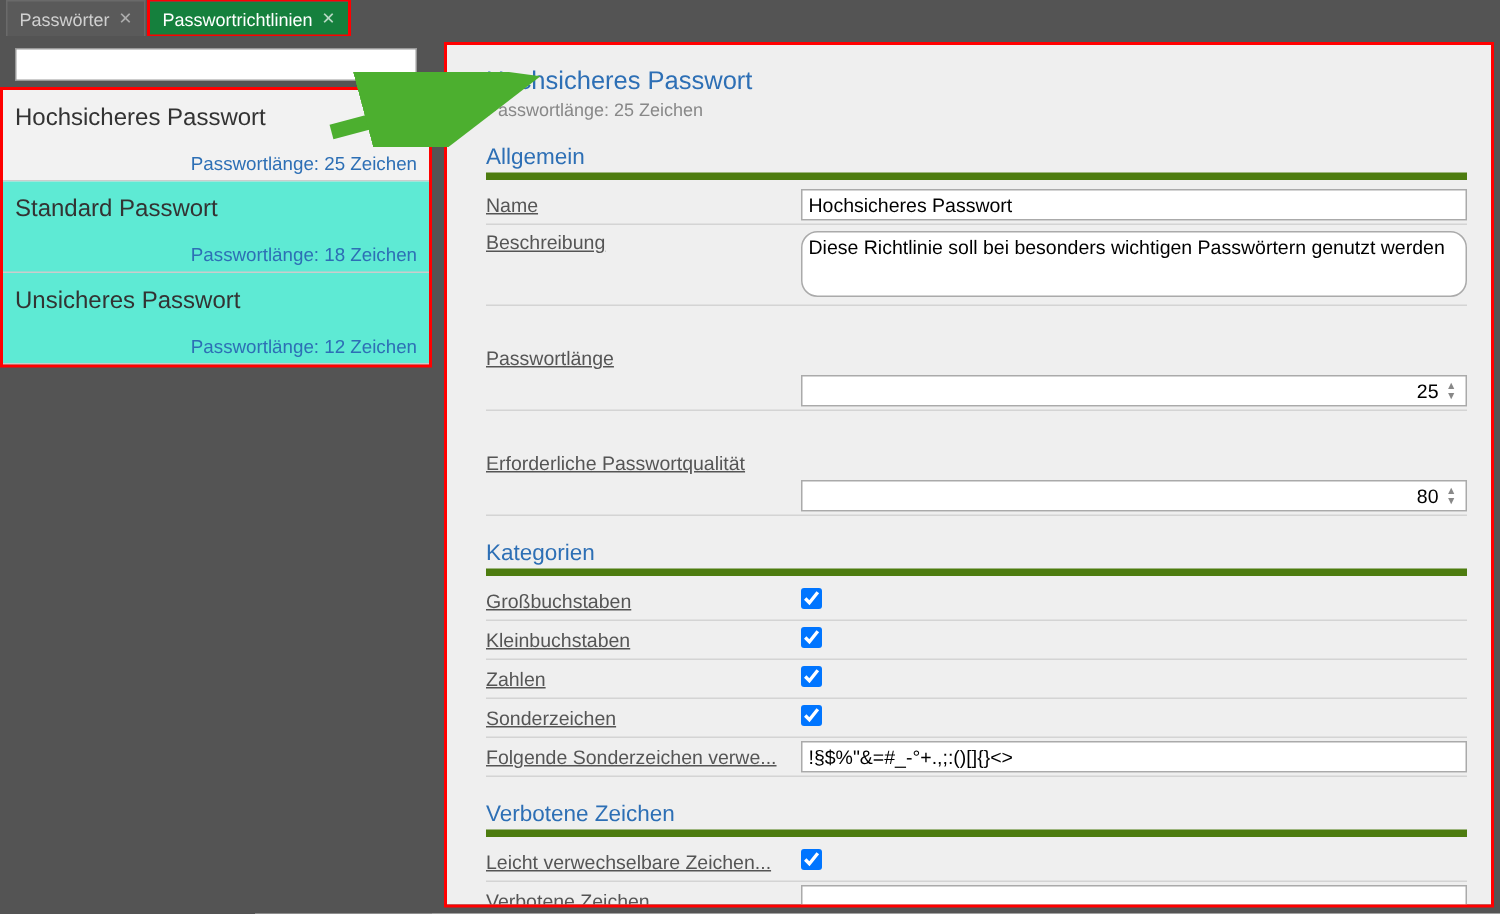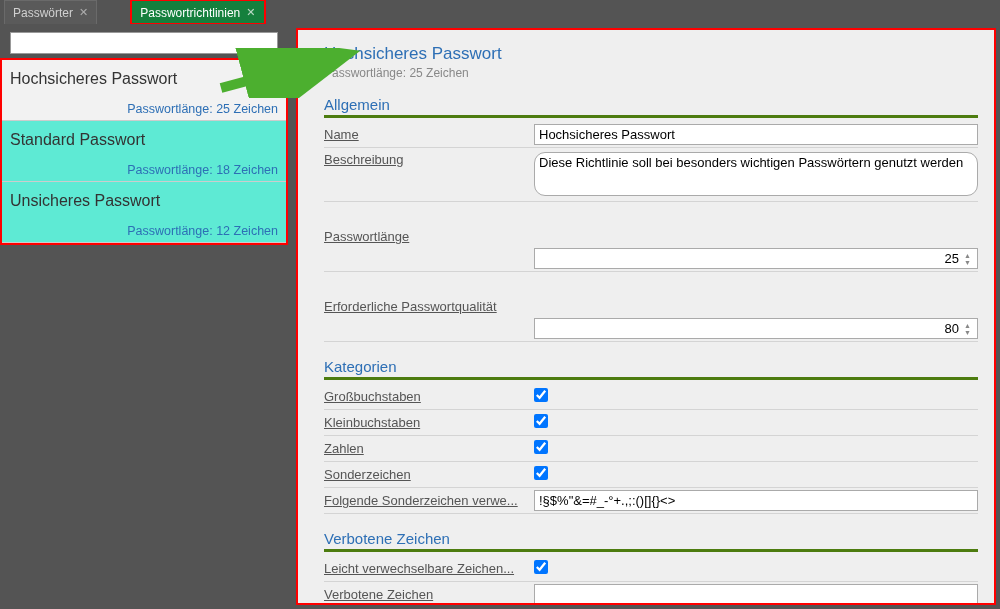--- a/index.html
+++ b/index.html
@@ -7,21 +7,21 @@
       font-family: "Segoe UI", Tahoma, sans-serif;
       font-size: 13px;
       background: #545454;
       width: 1000px;
       height: 609px;
       overflow: hidden;
       color: #333;
     }
 
     
-    .tabs { display: flex; align-items: stretch; height: 24px; padding-left: 4px; gap: 32px; }
+    .tabs { display: flex; align-items: stretch; height: 24px; padding-left: 4px; }
     .tab {
       display: flex; align-items: center;
       padding: 0 8px; margin-right: 2px;
       background: #5a5a5a; color: #d0d0d0;
       font-size: 12px; cursor: pointer;
       border: 1px solid #6a6a6a; border-bottom: none;
     }
     .tab.active { background: #15803d; color: #fff; border-color: #2d6fb5; }
     .tab.hl { outline: 2px solid #f00; outline-offset: -1px; }
     .tab .x { margin-left: 6px; opacity: .7; font-size: 11px; }
@@ -58,21 +58,21 @@
       outline: 2px solid #f00;
       padding: 14px 16px 10px 26px;
       overflow: hidden;
     }
     .hdr-title { color: #2d6fb5; font-size: 17px; }
     .hdr-sub   { color: #888; font-size: 12px; margin-top: 2px; }
 
     .section { margin-top: 16px; }
     .section-title {
       color: #2d6fb5; font-size: 15px;
-      border-bottom: 3px solid #4d7c0f;
+      border-bottom: 5px solid #4d7c0f;
       padding-bottom: 2px; margin-bottom: 4px;
     }
     .row {
       display: flex; align-items: center;
       border-bottom: 1px solid #d4d4d4;
       min-height: 26px; padding: 2px 0;
     }
     .row .lbl { width: 210px; color: #555; font-size: 13px; text-decoration: underline; }
     .row .ctrl { flex: 1; }
     .row input[type=text], .row textarea {

